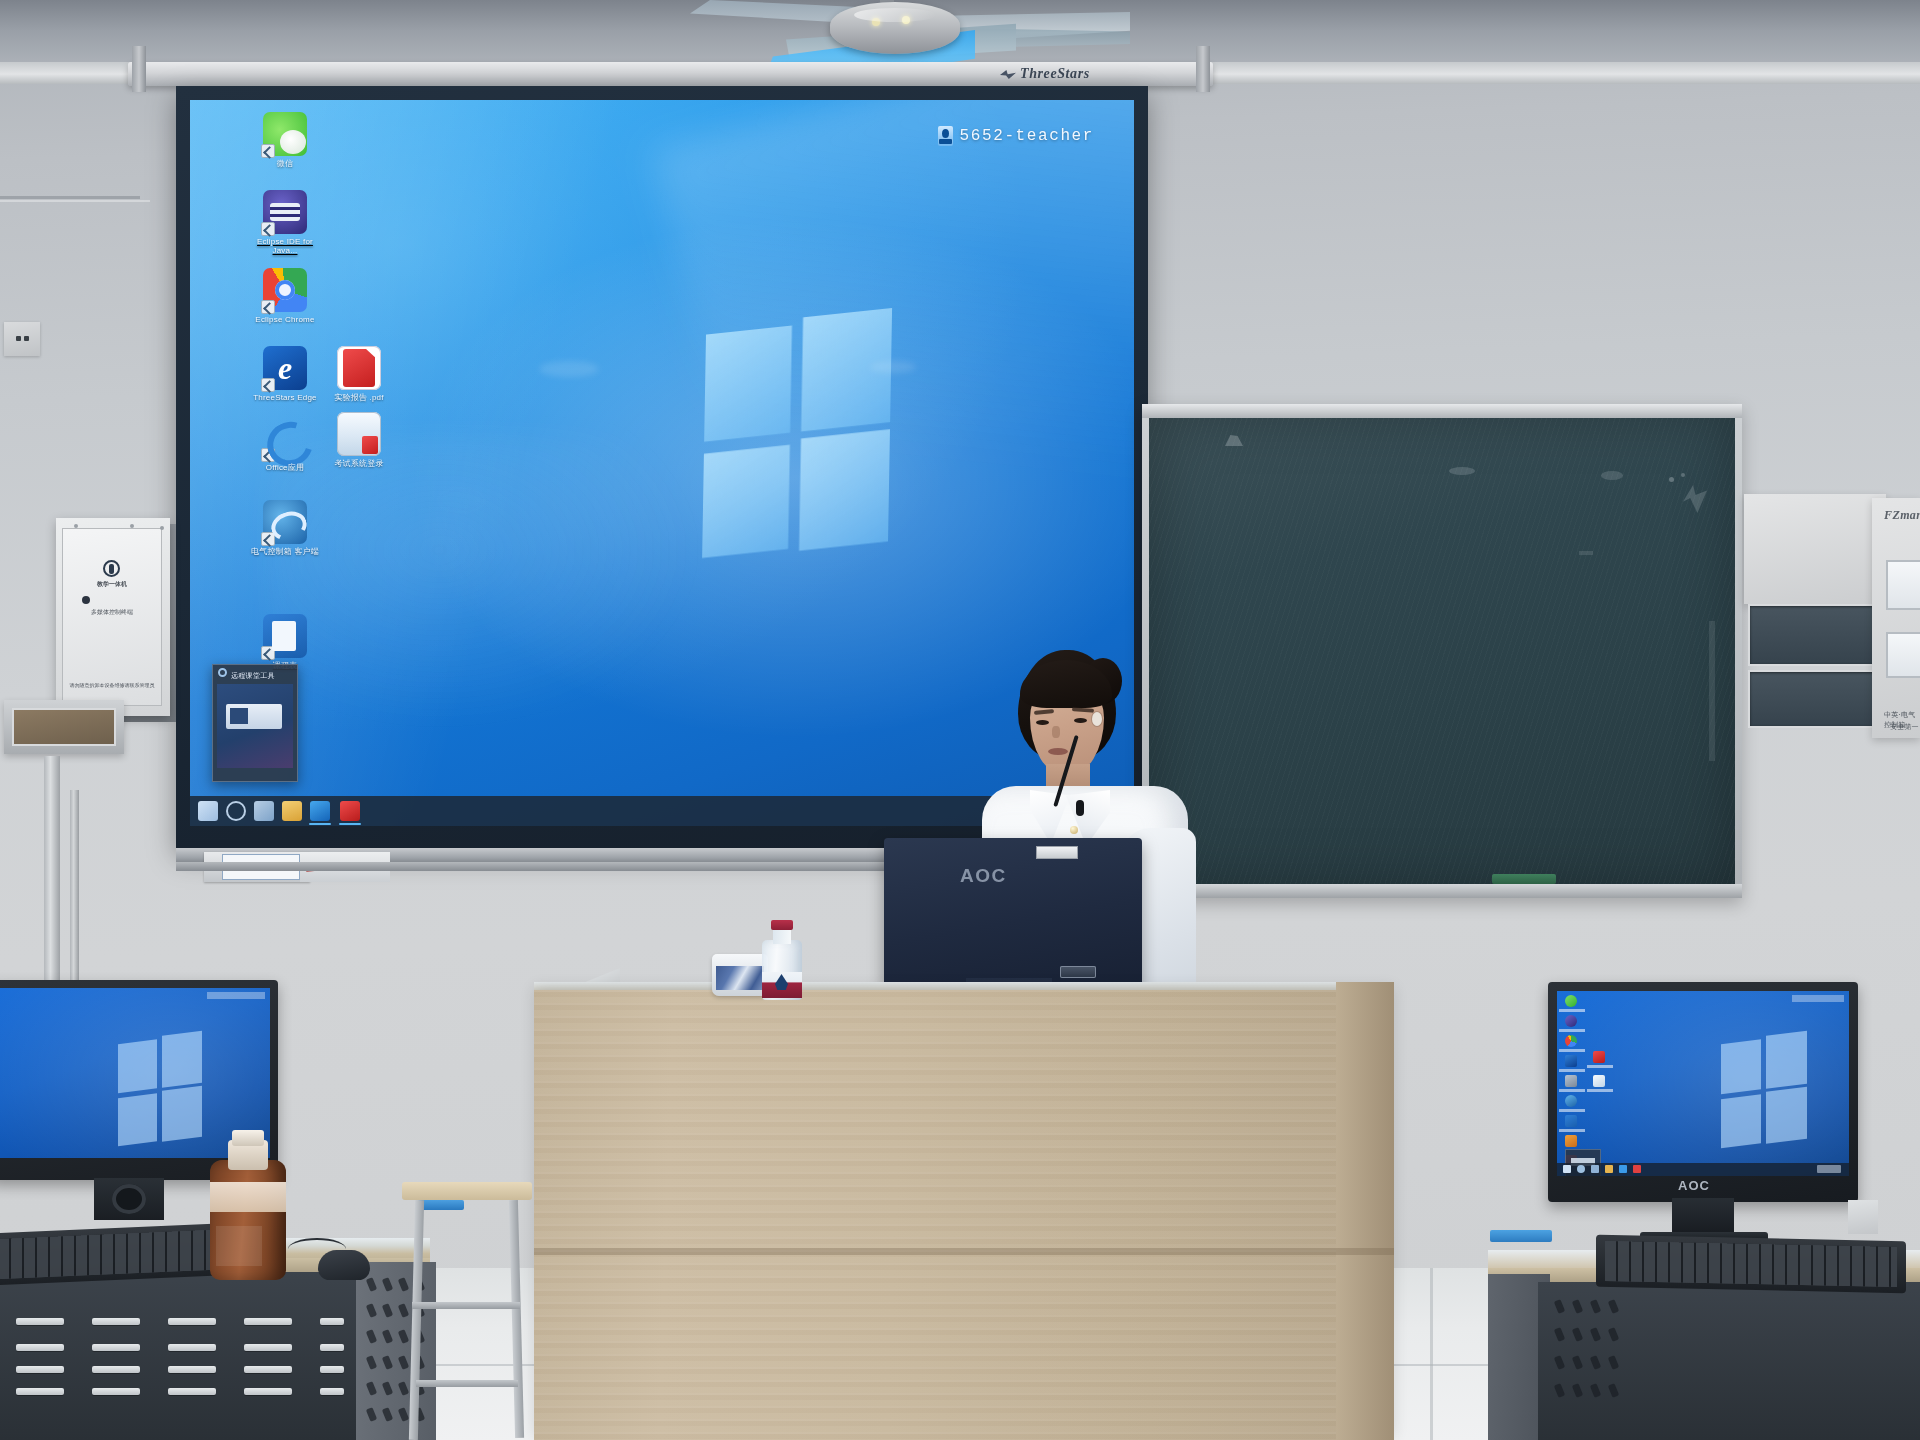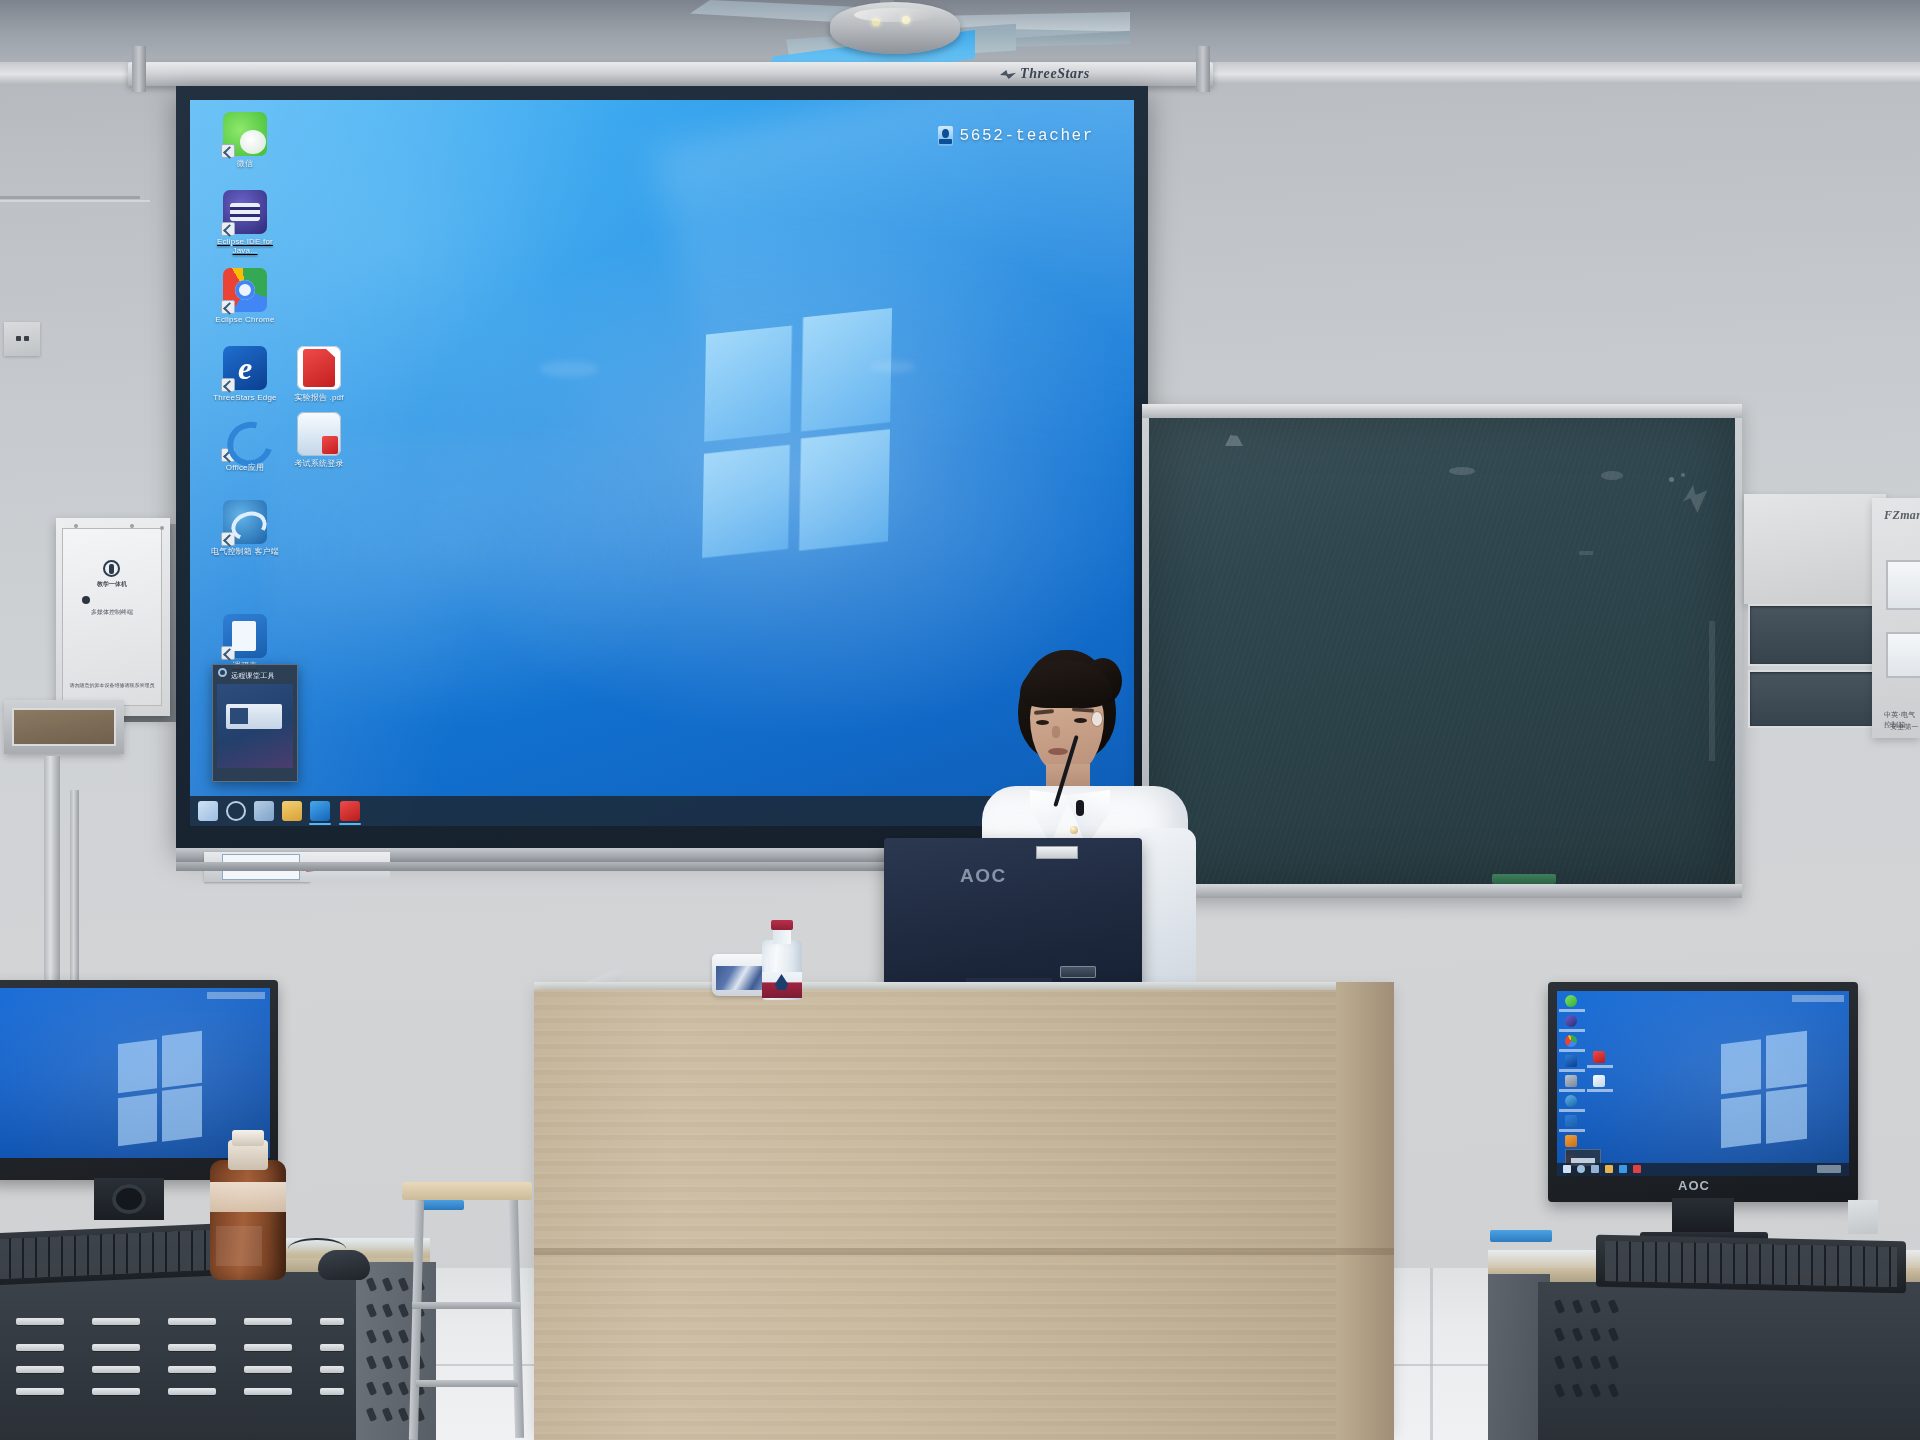--- a/index.html
+++ b/index.html
@@ -72,21 +72,21 @@
     filter:blur(.4px);opacity:.82;}
   .winlogo i{position:absolute;display:block;
     background:linear-gradient(150deg,rgba(188,232,255,.95),rgba(118,196,248,.72));}
   .winlogo i:nth-child(1){left:0;top:0;width:46%;height:47%;}
   .winlogo i:nth-child(2){left:52%;top:-3%;width:48%;height:50%;}
   .winlogo i:nth-child(3){left:0;top:52%;width:46%;height:46%;}
   .winlogo i:nth-child(4){left:52%;top:50%;width:48%;height:49%;}
   .soft-mark{position:absolute;border-radius:50%;filter:blur(3px);background:rgba(255,255,255,.12);}
 
   
-  .dicon{position:absolute;width:74px;text-align:center;}
+  .dicon{position:absolute;width:74px;text-align:center;margin-left:40px;}
   .dicon .gl{width:44px;height:44px;margin:0 auto;position:relative;border-radius:7px;filter:blur(.35px);}
   .dicon .lb{margin-top:3px;font-size:8px;line-height:9px;color:#eef6ff;
     text-shadow:0 1px 2px rgba(0,0,0,.55);letter-spacing:.2px;filter:blur(.55px);}
   .shortcut-arrow{position:absolute;left:-2px;bottom:-2px;width:14px;height:14px;background:#e8eef4;
     border:1px solid #9fb0bd;border-radius:2px;}
   .shortcut-arrow:after{content:"";position:absolute;left:3px;top:3px;width:7px;height:7px;
     border-left:2px solid #3a5a78;border-bottom:2px solid #3a5a78;transform:rotate(45deg);}
 
   .ic-wechat{background:radial-gradient(circle at 38% 40%,#8fe86a,#3fbd36);border-radius:50%;}
   .ic-wechat:after{content:"";position:absolute;right:1px;bottom:2px;width:26px;height:24px;border-radius:50%;

